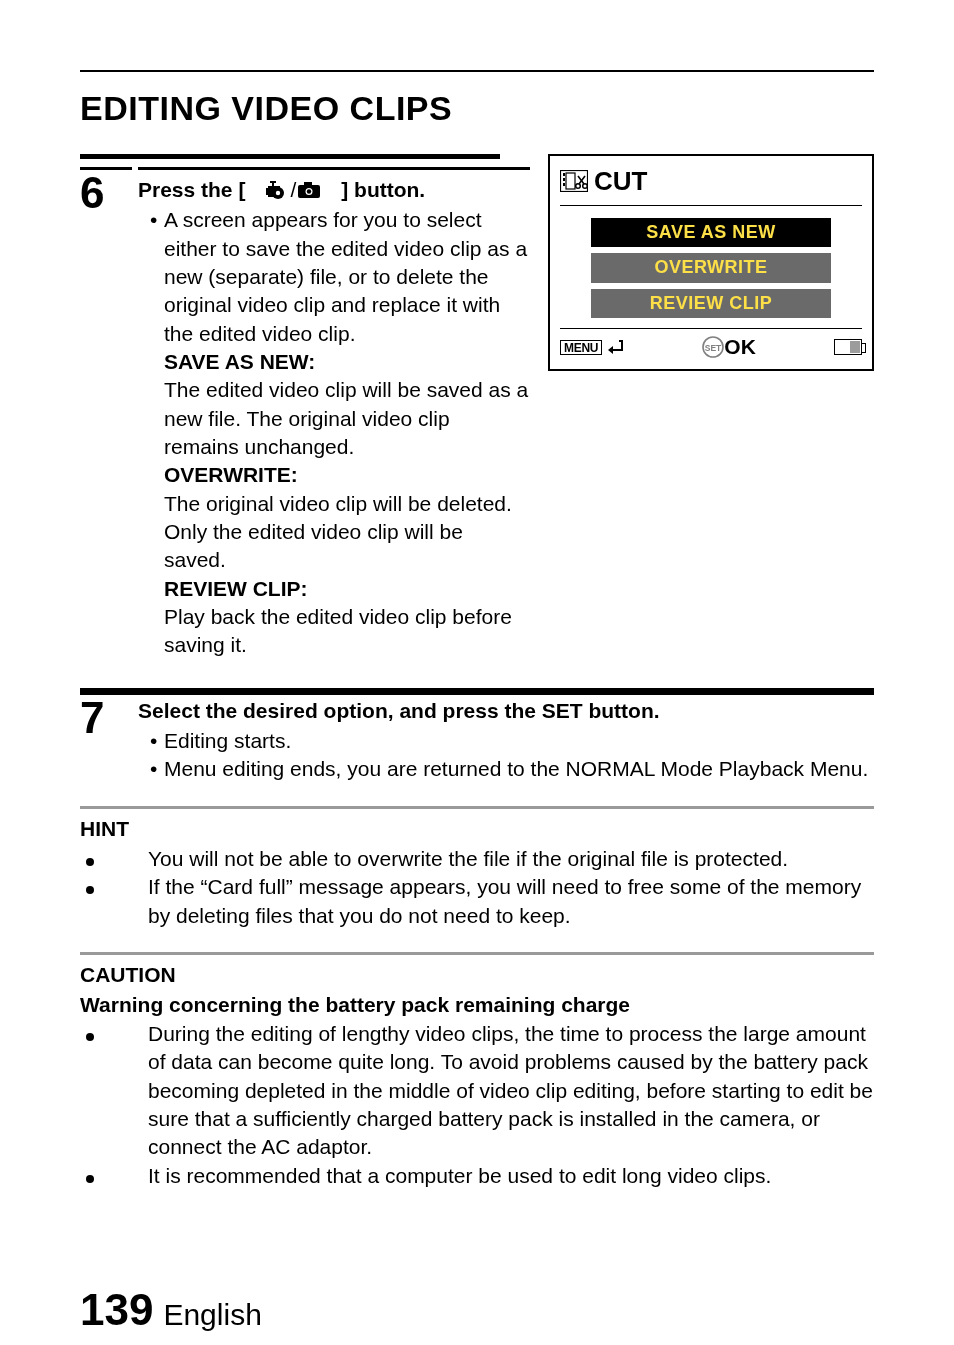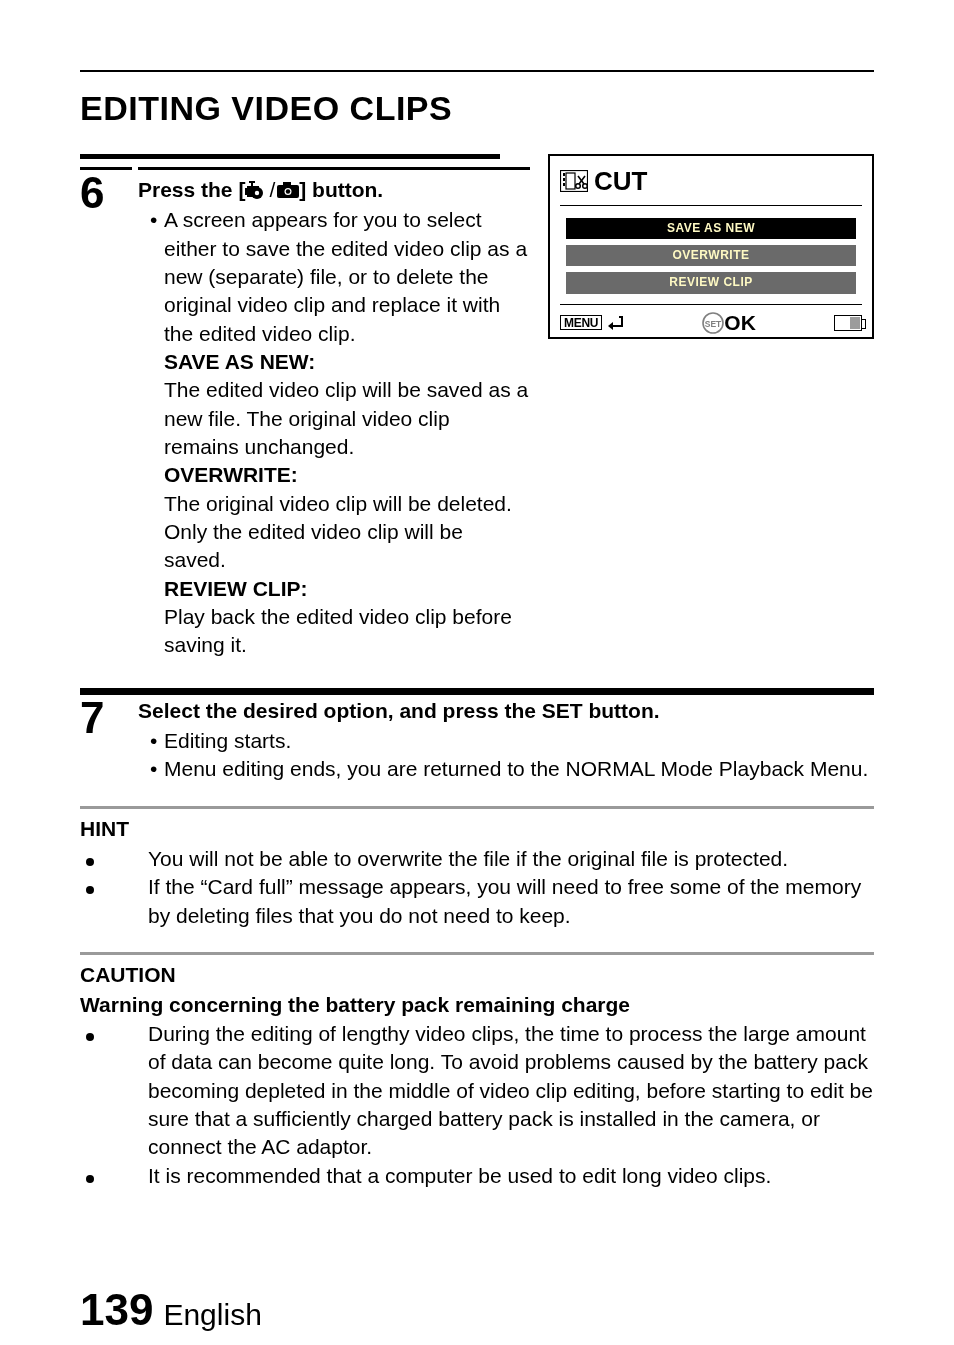--- a/index.html
+++ b/index.html
@@ -49,21 +49,21 @@
   .step-body {
     flex: 1;
     border-top: 3px solid #000;
     padding-top: 6px;
   }
   .step-head {
     font-weight: bold;
     display: flex;
     align-items: center;
     flex-wrap: wrap;
-    gap: 0;
+    gap: 21px;
     margin-bottom: 2px;
   }
   .icon-inline {
     display: inline-flex;
     align-items: center;
     gap: 2px;
   }
   .bullet-row {
     display: flex;
     padding-left: 12px;
@@ -102,35 +102,35 @@
   }
   .screen-menu {
     padding: 12px 10px 10px 10px;
     display: flex;
     flex-direction: column;
     gap: 6px;
     align-items: center;
   }
   .menu-item {
     background: #6a6a6a;
-    color: #fef9c3;
-    font-size: 12px;
+    color: #fde047;
+    font-size: 18px;
     letter-spacing: 0.5px;
-    width: 290px;
+    width: 240px;
     text-align: center;
     padding: 2px 0 3px 0;
   }
   .menu-item.selected {
     background: #000;
   }
   .screen-foot {
     display: flex;
     align-items: center;
     justify-content: space-between;
-    padding: 4px 10px 0 10px;
+    padding: 4px 10px 8px 10px;
     font-size: 21px;
   }
   .menu-badge {
     border: 1.6px solid #000;
     font-size: 12px;
     font-weight: bold;
     padding: 1px 3px 0 3px;
     line-height: 1;
     letter-spacing: -0.3px;
   }

